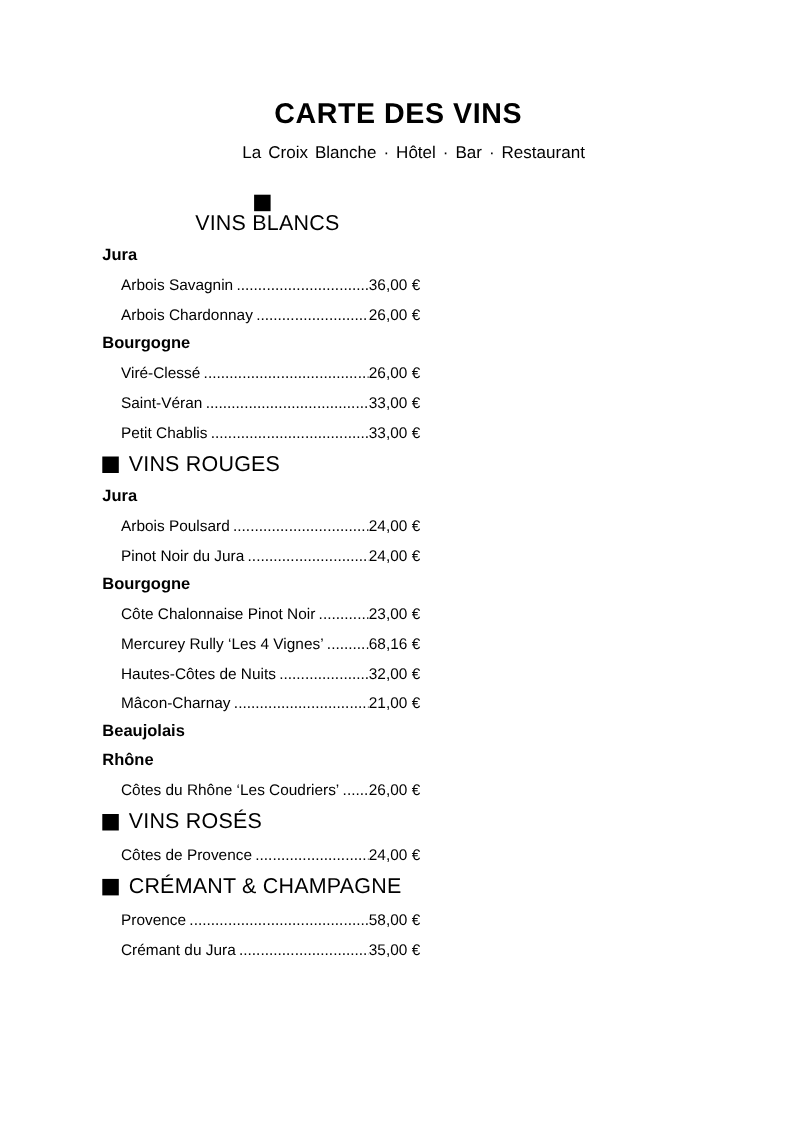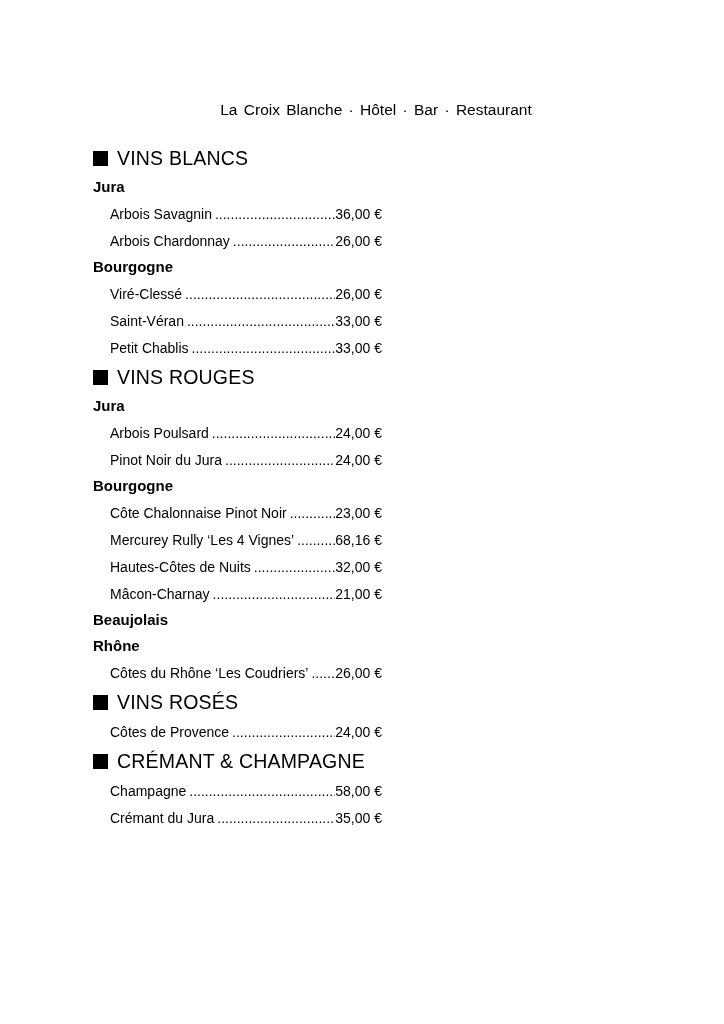--- a/index.html
+++ b/index.html
@@ -28,21 +28,21 @@
     word-spacing: 2px;
     padding-left: 28px;
   }
   .menu { margin: 28px 0 0 93px; width: 300px; }
   .section-header {
     display: flex;
     align-items: center;
     margin-top: 10px;
     line-height: 22px;
   }
-  .wine-section:first-child .section-header { margin-top: 0; }
+  .wine-section:first-child .section-header { margin-top: 0; flex-direction: column; }
   .bullet {
     width: 15px;
     height: 15px;
     background: #000000;
     margin-right: 9px;
     flex: none;
   }
   .section-label {
     font-size: 19.5px;
     letter-spacing: 0.2px;
@@ -72,20 +72,21 @@
   .leader::after {
     content: "..........................................................................................................";
   }
   .item-price { white-space: nowrap; flex: none; }
 </style>
 </head>
 <body>
 
 <div class="page">
   <header class="header">
+    <h1 class="title">CARTE DES VINS</h1>
     <div class="subtitle">La Croix Blanche · Hôtel · Bar · Restaurant</div>
   </header>
   <main class="menu">
   <section class="wine-section">
     <div class="section-header">
       <span class="bullet"></span>
       <span class="section-label">VINS BLANCS</span>
     </div>
     <div class="groups">
   <div class="region-group">
@@ -222,21 +223,21 @@
   <section class="wine-section">
     <div class="section-header">
       <span class="bullet"></span>
       <span class="section-label">CRÉMANT &amp; CHAMPAGNE</span>
     </div>
     <div class="groups">
   <div class="region-group">
 
     <div class="items">
   <div class="item-row">
-    <span class="item-name">Champagne</span>
+    <span class="item-name">Provence</span>
     <span class="leader"></span>
     <span class="item-price">58,00 €</span>
   </div>
 
   <div class="item-row">
     <span class="item-name">Crémant du Jura</span>
     <span class="leader"></span>
     <span class="item-price">35,00 €</span>
   </div>
 </div>

